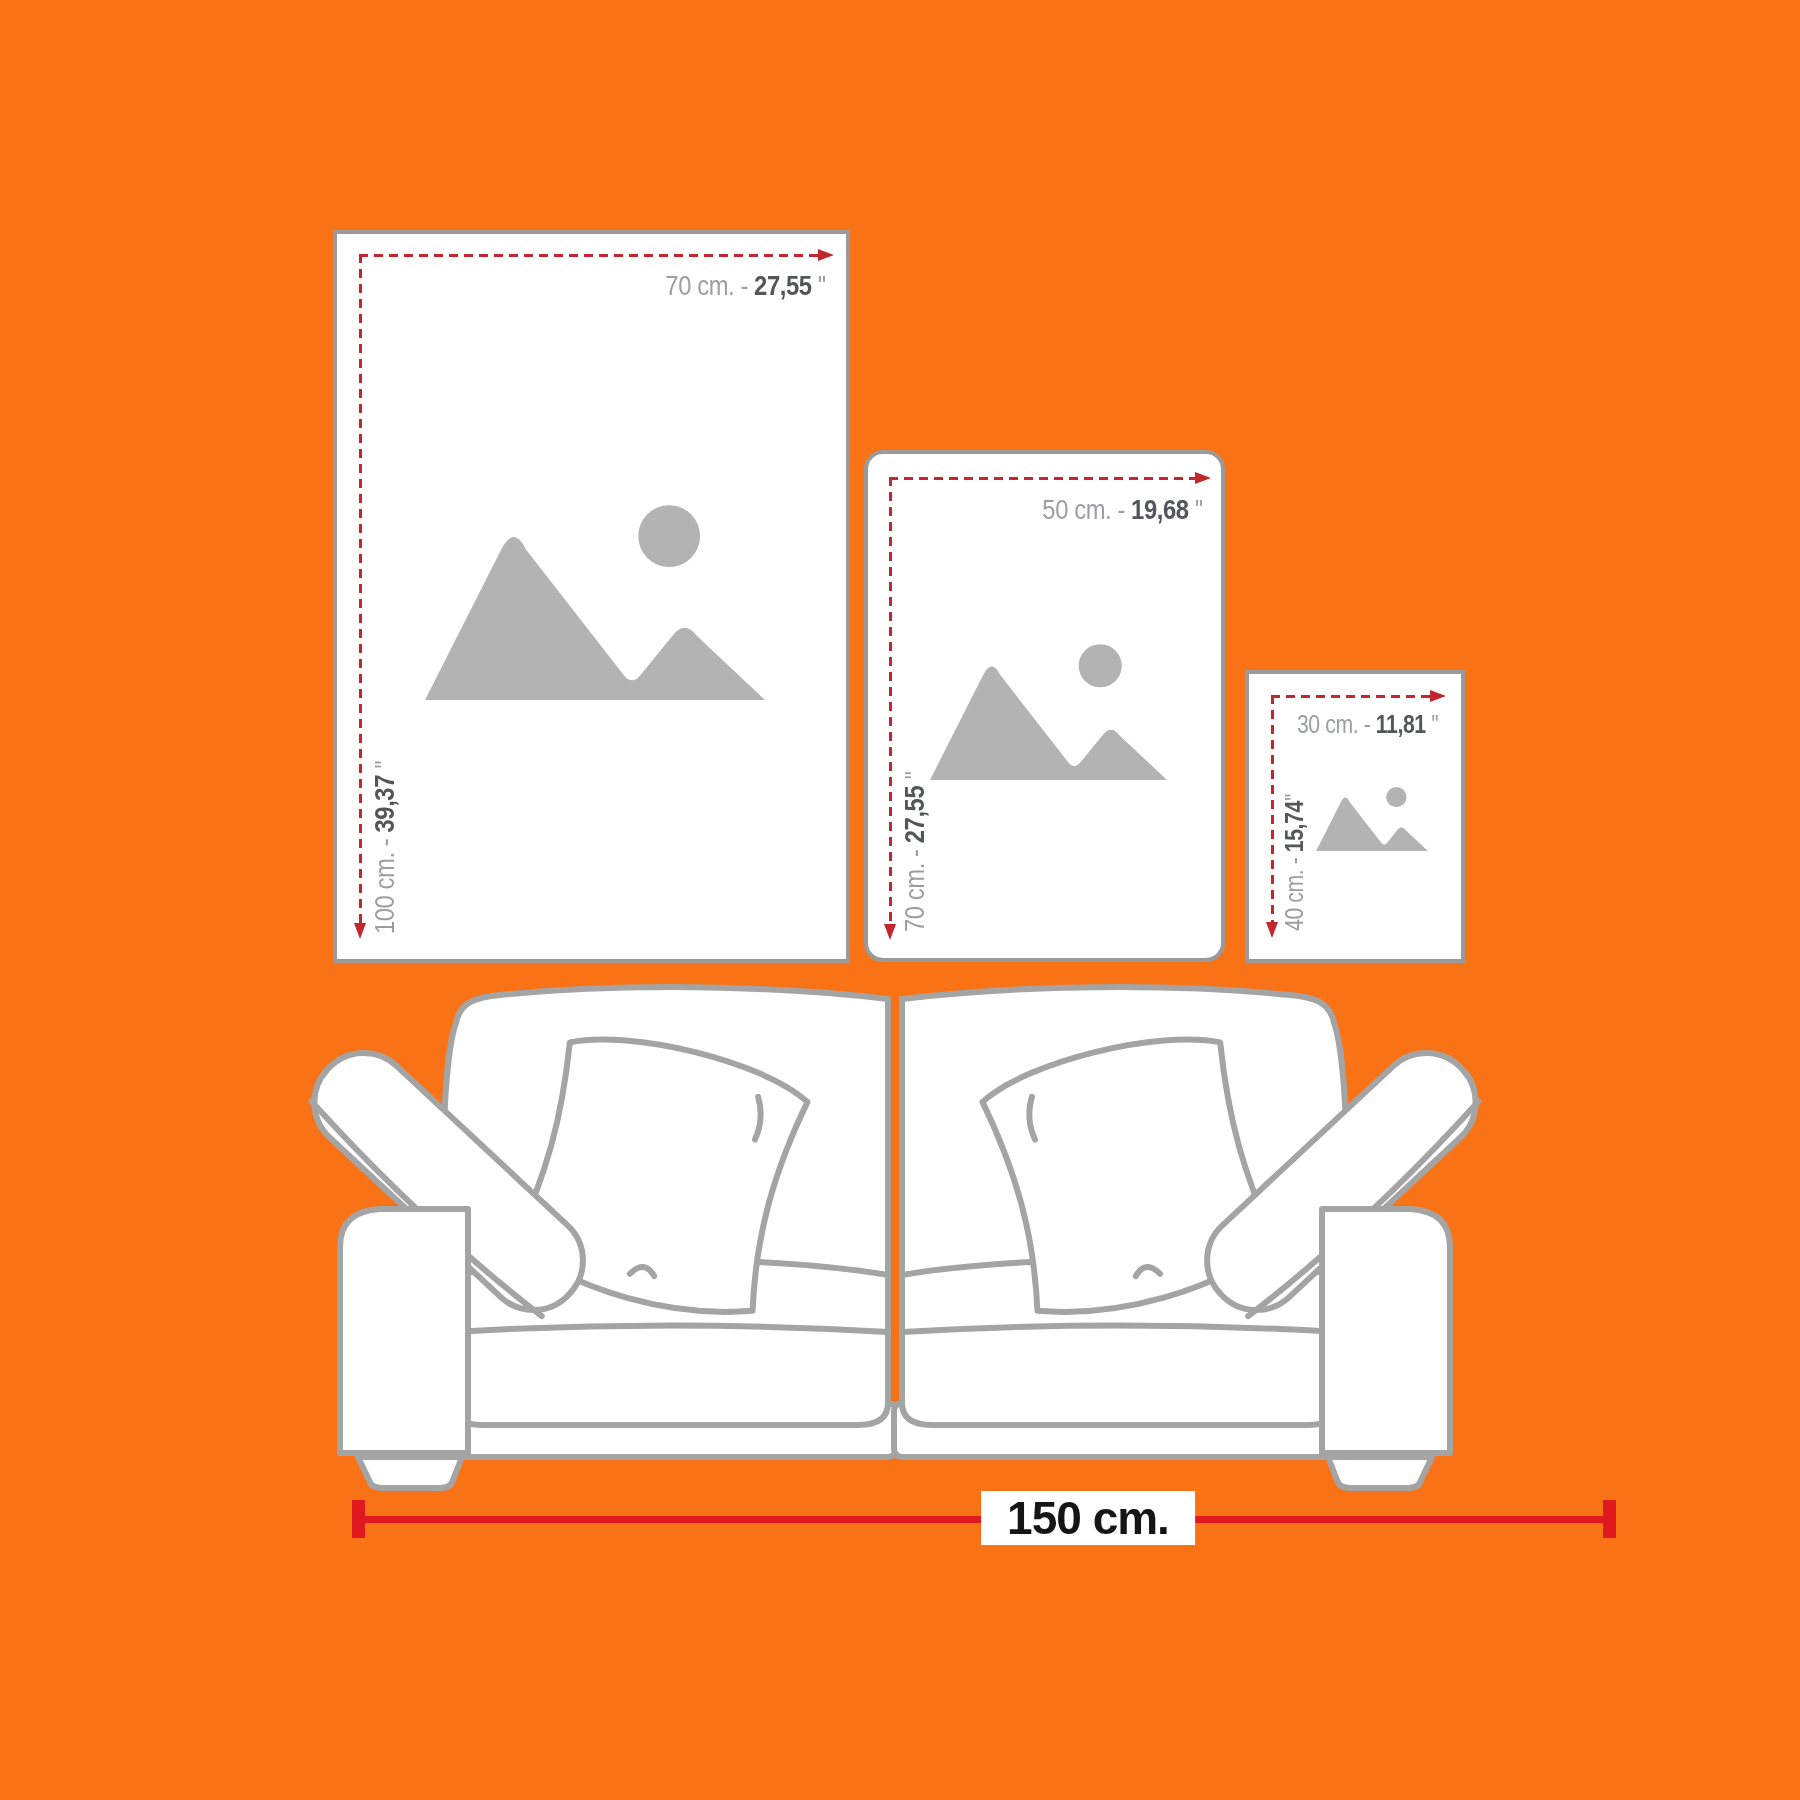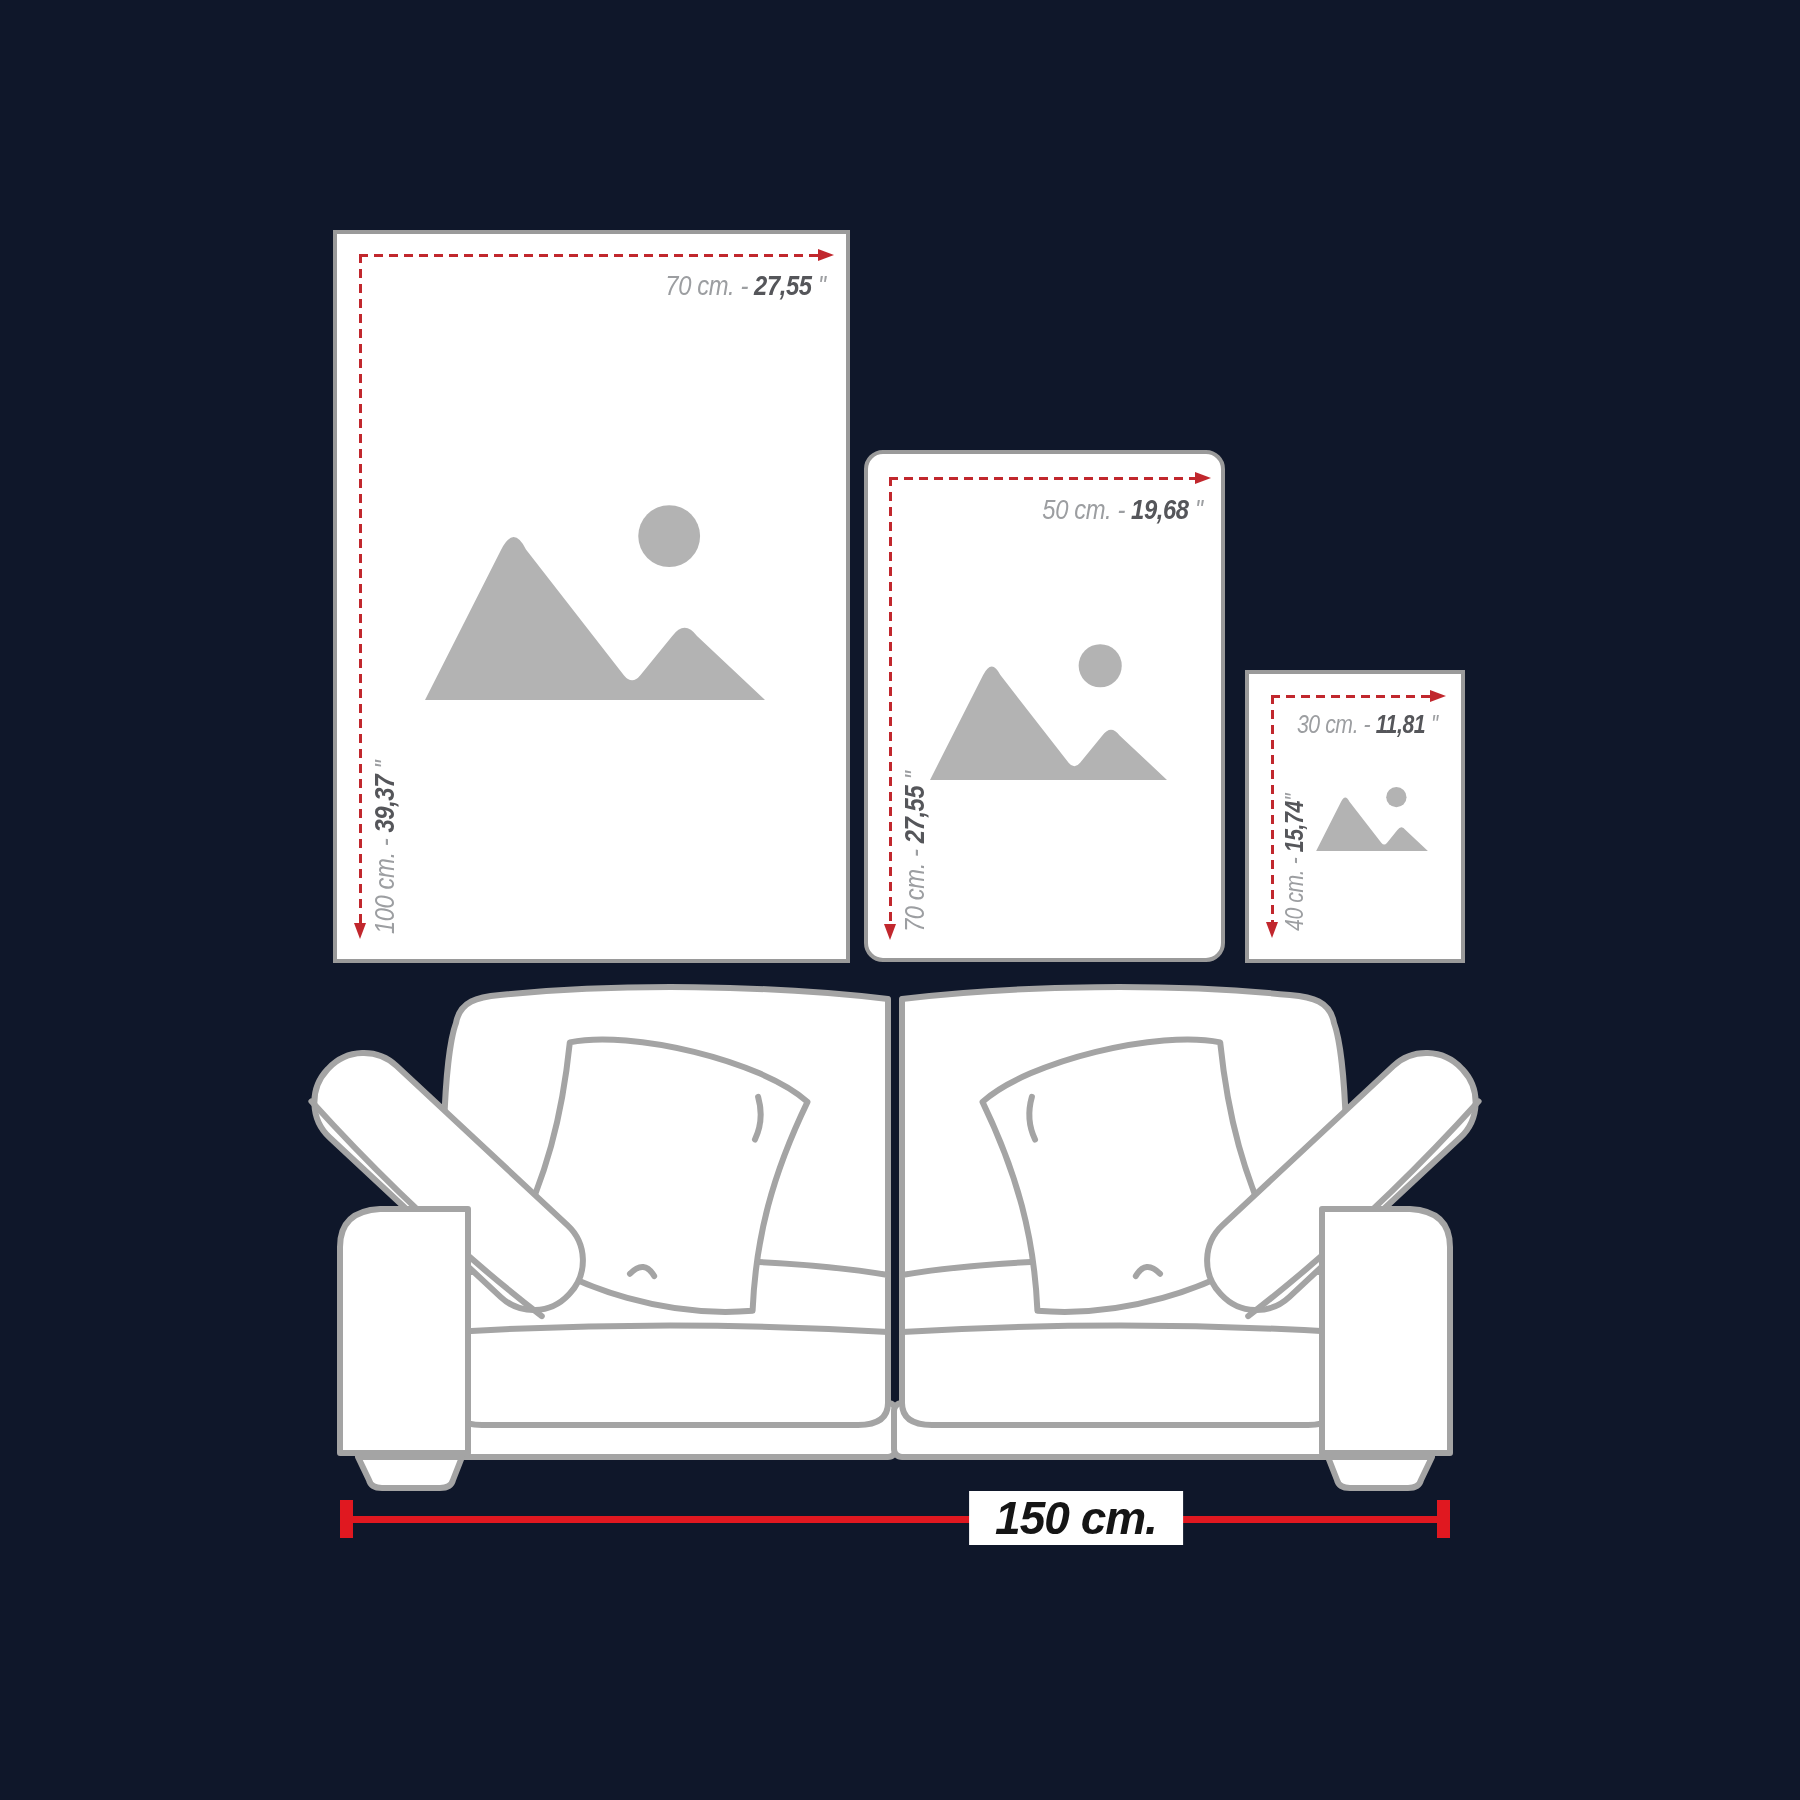--- a/index.html
+++ b/index.html
@@ -7,23 +7,22 @@
     --red-solid:#e01820;
     --frame-border:#9a9a9a;
     --ph-gray:#b3b3b3;
     --sofa-gray:#a4a4a4;
     --lbl-light:#9c9ea1;
     --lbl-dark:#55565a;
     --measure-text:#151515;
   }
   html,body{margin:0;padding:0;background:#fff;}
   .canvas{
-    position:relative;width:1800px;height:1800px;background:#0f172a;overflow:hidden;
+    position:relative;width:1800px;height:1800px;background:#f97316;overflow:hidden;
     font-family:"Liberation Sans", sans-serif;
-    font-style:italic;
   }
   
   .frame{
     position:absolute;background:#ffffff;border:4px solid var(--frame-border);
     box-sizing:border-box;
   }
   .f-large{left:333px;top:230px;width:517px;height:733px;}
   .f-medium{left:864px;top:450px;width:361px;height:512px;border-radius:19px;}
   .f-small{left:1245px;top:670px;width:220px;height:293px;text-align:center;}
 
@@ -42,21 +41,21 @@
   .lbl-v{transform:rotate(-90deg) scaleX(0.85);transform-origin:0 0;}
   .fs-big{font-size:28px;}
   .fs-small{font-size:25px;}
 
   .ph{position:absolute;display:block;}
 
   
   .sofa{position:absolute;left:300px;top:975px;width:1210px;height:520px;display:block;}
 
   
-  .sofa-measure{position:absolute;left:340px;top:1500px;width:1110px;height:38px;}
+  .sofa-measure{position:absolute;left:352px;top:1500px;width:1264px;height:38px;}
   .cap{position:absolute;top:0;width:13px;height:38px;background:var(--red-solid);display:block;}
   .cap-l{left:0;} .cap-r{right:0;}
   .measure-line{position:absolute;left:13px;right:13px;top:16px;height:7px;background:var(--red-solid);}
   .measure-text{position:absolute;left:736px;top:-9px;transform:translateX(-50%);
     background:#ffffff;padding:0 26px;font-size:46px;letter-spacing:-1px;color:var(--measure-text);
     font-weight:600;white-space:nowrap;}
 </style>
 </head>
 <body>
 

